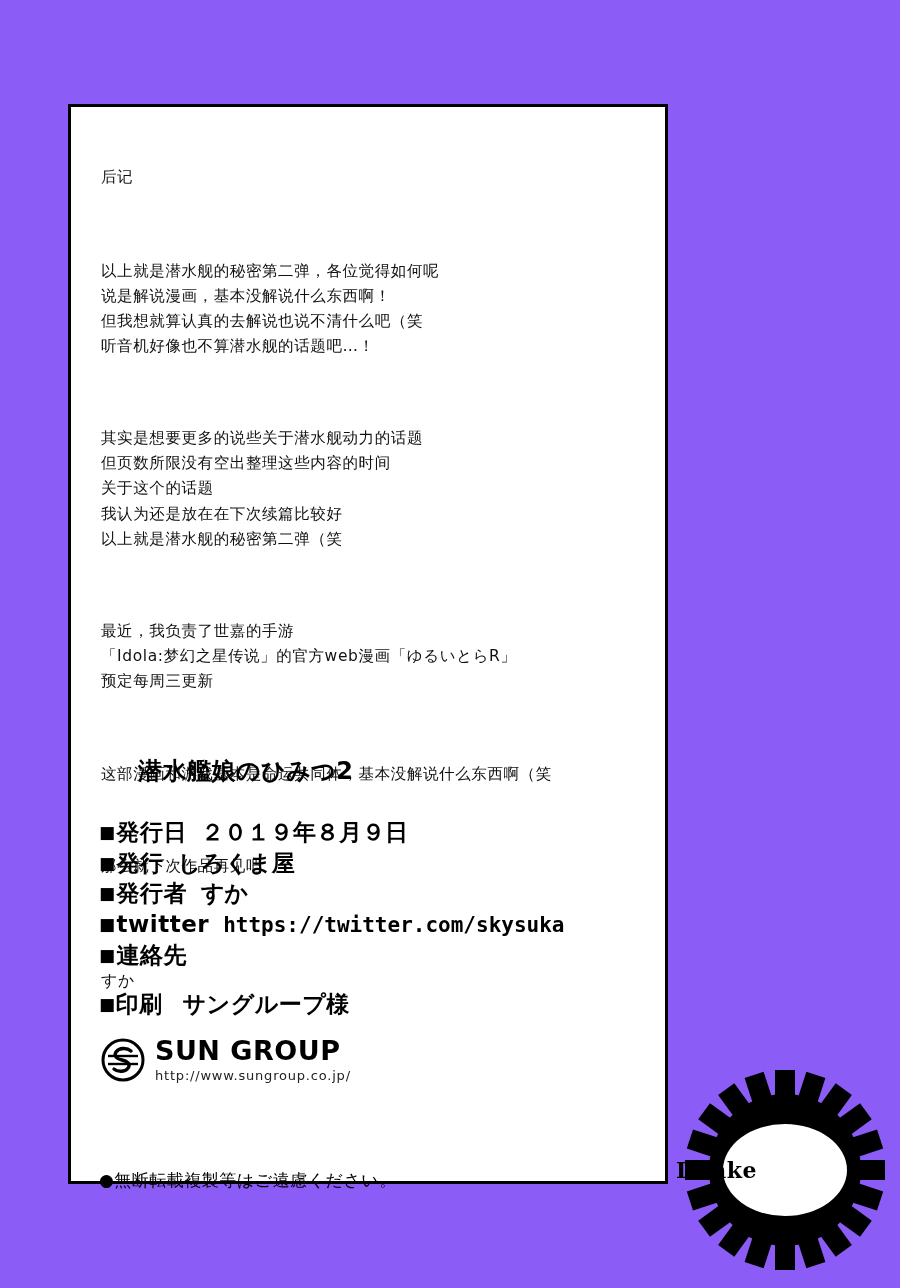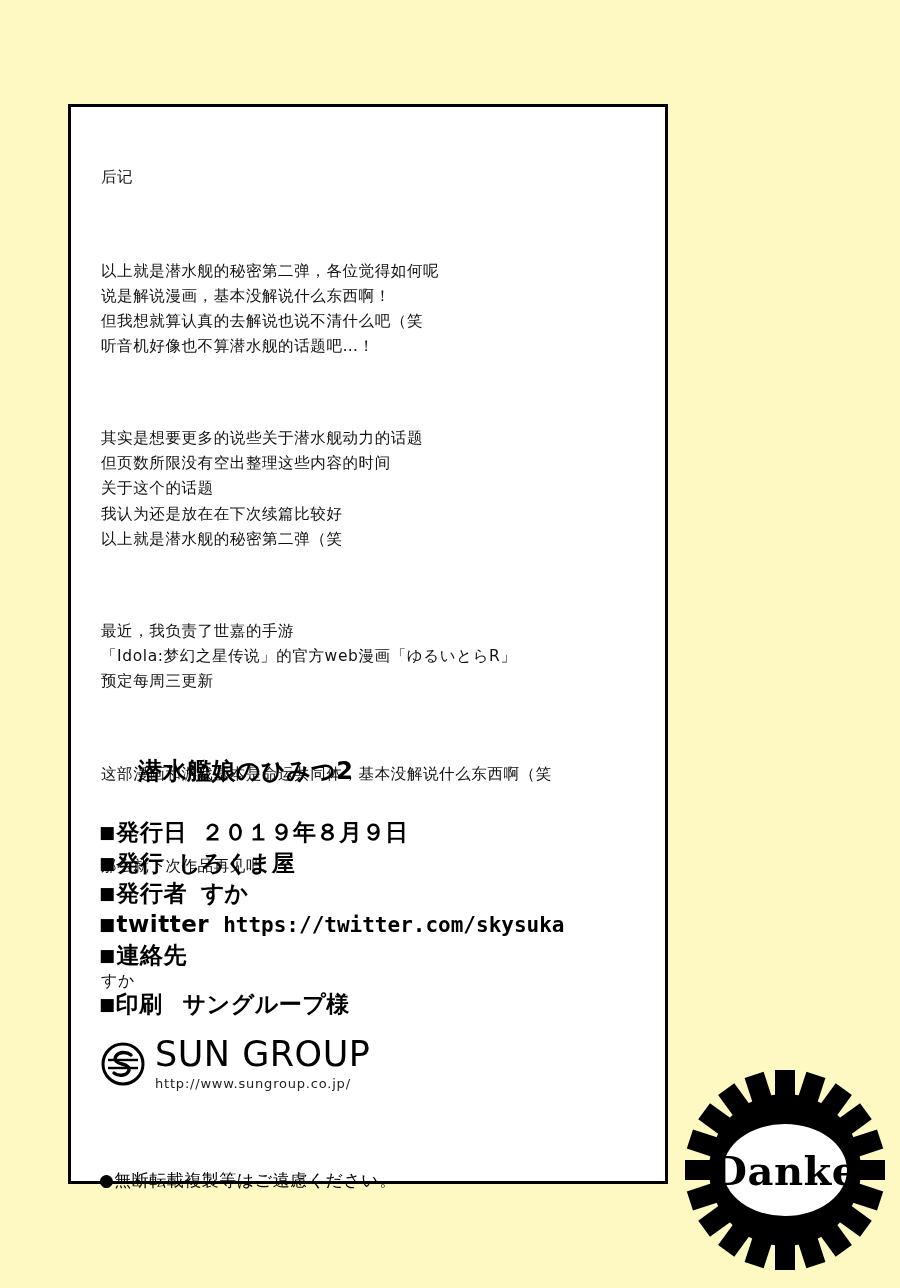--- a/index.html
+++ b/index.html
@@ -14,21 +14,21 @@
     font-family: "Liberation Sans", sans-serif;
     color: #000000;
     overflow: hidden;
   }
 
   #page {
     position: absolute;
     left: 0; top: 0;
     width: 900px;
     height: 1288px;
-    background: #fef9c3;
+    background: #8b5cf6;
   }
 
   
   .panel {
     position: absolute;
     left: 68px;
     top: 104px;
     width: 600px;
     height: 1080px;
     border: 3px solid #000000;
@@ -145,22 +145,22 @@
     height: 44px;
     position: relative;
     margin-right: 10px;
   }
   .sg-text-wrap {
     display: flex;
     flex-direction: column;
   }
   .sg-name {
     font-family: "DejaVu Sans", sans-serif;
-    font-weight: normal;
-    font-size: 35px;
+    font-weight: bold;
+    font-size: 27px;
     letter-spacing: 0.5px;
     line-height: 1;
   }
   .sg-url {
     font-family: "DejaVu Sans", sans-serif;
     font-size: 13px;
     letter-spacing: 0.8px;
     margin-top: 4px;
     color: #222;
   }
@@ -184,24 +184,23 @@
     height: 200px;
   }
   .danke svg { display: block; }
   .danke-label {
     position: absolute;
     left: 0; top: 0;
     width: 218px;
     height: 200px;
     display: flex;
     align-items: center;
-    justify-content: center;
     font-family: "DejaVu Serif", serif;
     font-weight: bold;
-    font-size: 40px;
+    font-size: 22px;
     color: #ffffff;
     letter-spacing: 0.5px;
     pointer-events: none;
   }
 </style>
 </head>
 <body>
 
 <div id="page">
 

